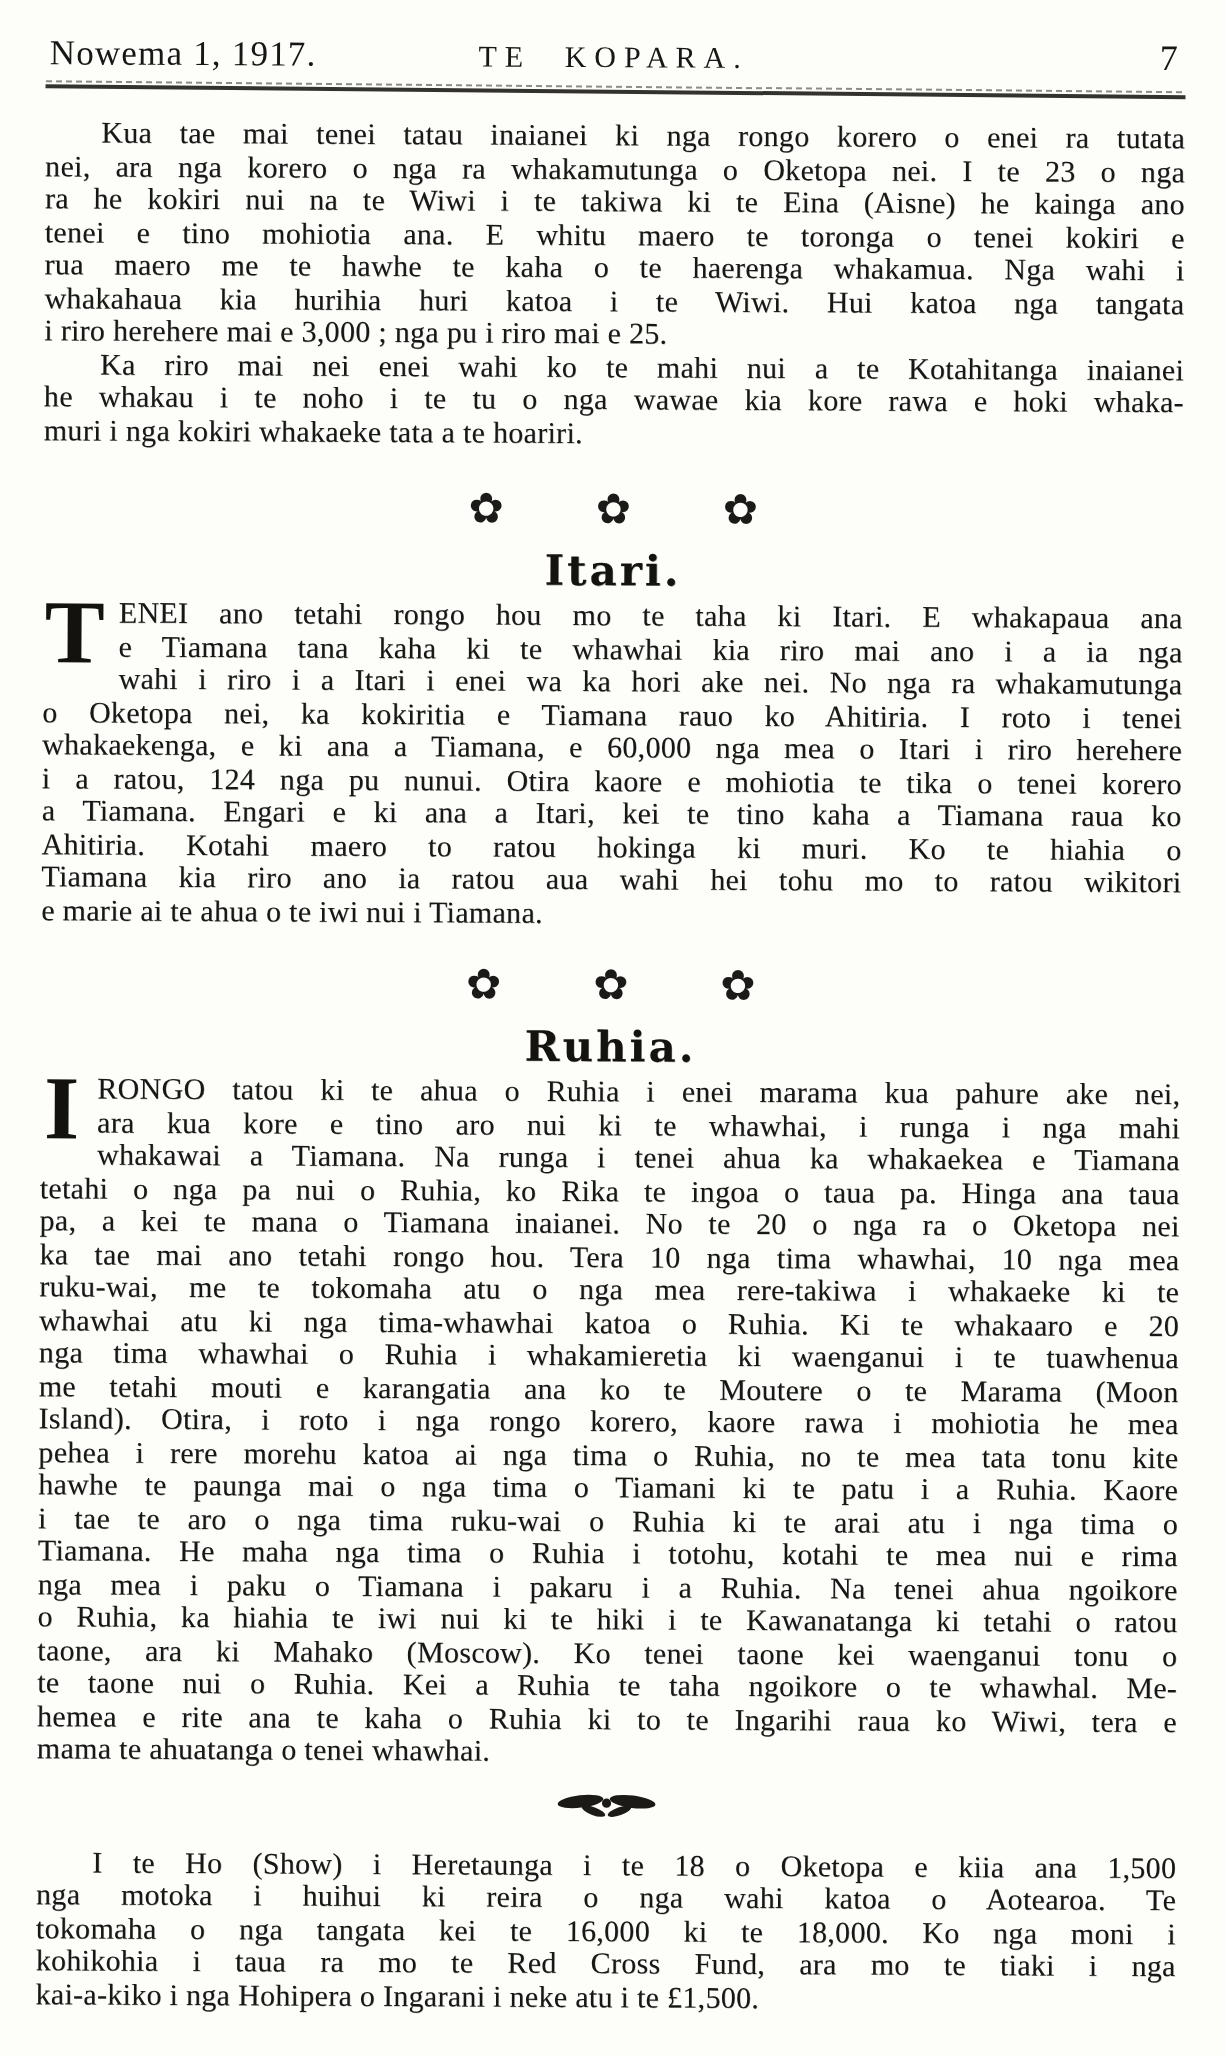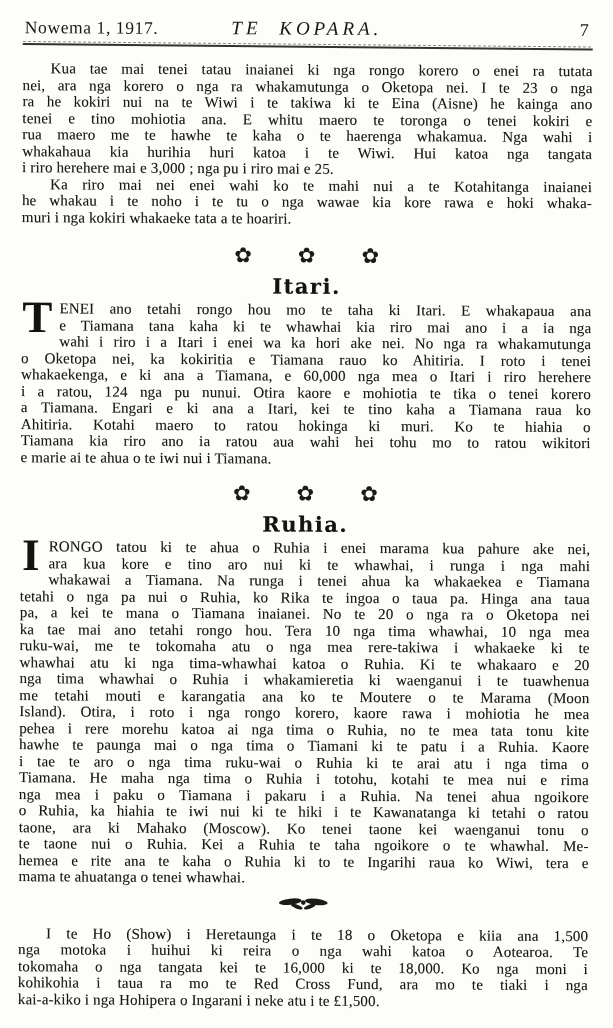--- a/index.html
+++ b/index.html
@@ -9,21 +9,21 @@
     font-family:"Liberation Serif","DejaVu Serif",serif;
     color:#181716;
     -webkit-font-smoothing:antialiased;
   }
   .scan{ transform:rotate(0.3deg); transform-origin:0 0; }
   .page{ box-sizing:border-box; width:613px; padding:14px 20px 0 23px; }
 
   
   .hdr{ display:flex; align-items:baseline; padding:2px 2px 0 2px; }
   .hdr-left{ flex:1; font-size:17.5px; letter-spacing:.6px; }
-  .hdr-center{ flex:0 0 auto; font-size:19px; letter-spacing:4px; word-spacing:9px;font-style:italic; }
+  .hdr-center{ flex:0 0 auto; font-size:15px; letter-spacing:4px; word-spacing:9px; }
   .hdr-right{ flex:1; text-align:right; font-size:18px; padding-right:2px; }
   .rulewrap{ margin-top:3px; transform:rotate(0.25deg); transform-origin:left center; }
   .rule-dots{ height:1px; background:repeating-linear-gradient(90deg,#8b8b87 0 3px,transparent 3px 5px); }
   .rule-solid{ height:2px; background:#34322f; margin-top:1px; }
 
   
   .ln{
     font-size:15px; line-height:16.5px; letter-spacing:.15px;
     text-align:justify; text-align-last:justify;
     text-shadow:.25px .25px 0 rgba(25,23,20,.38);

